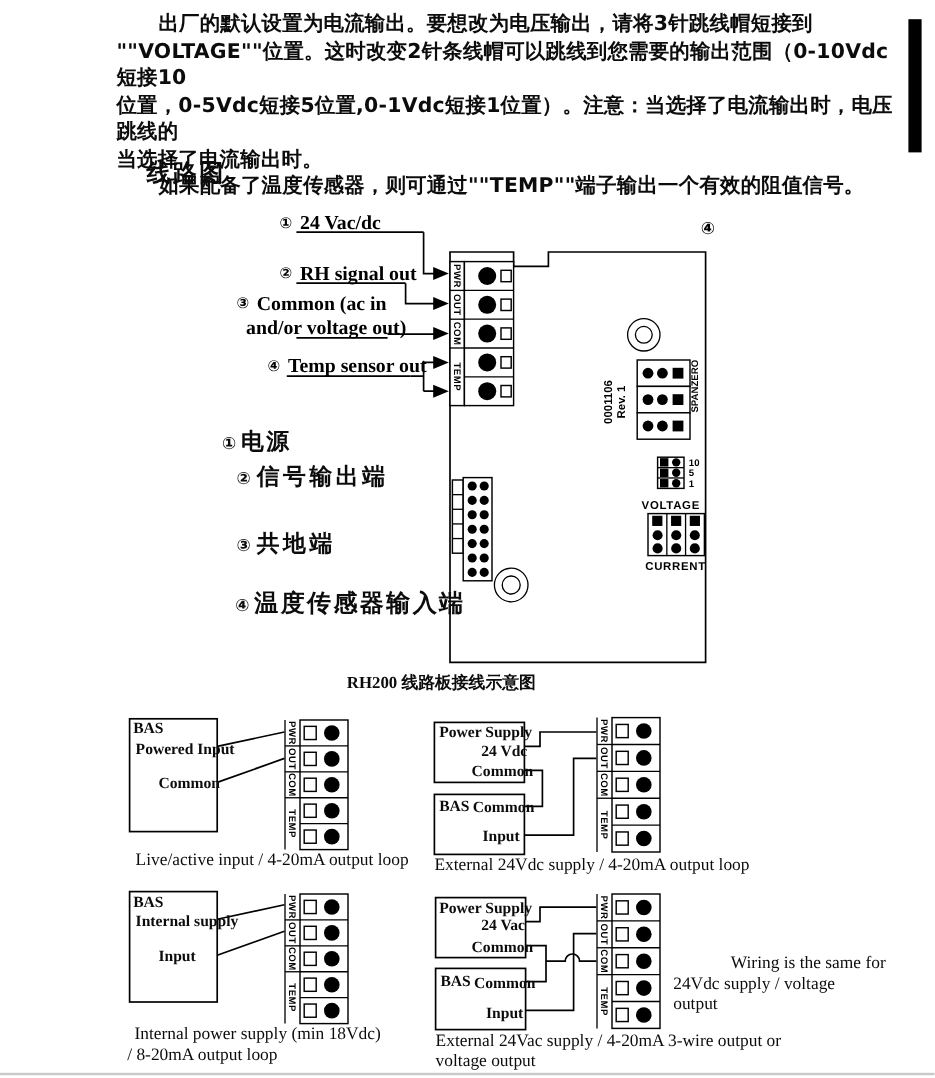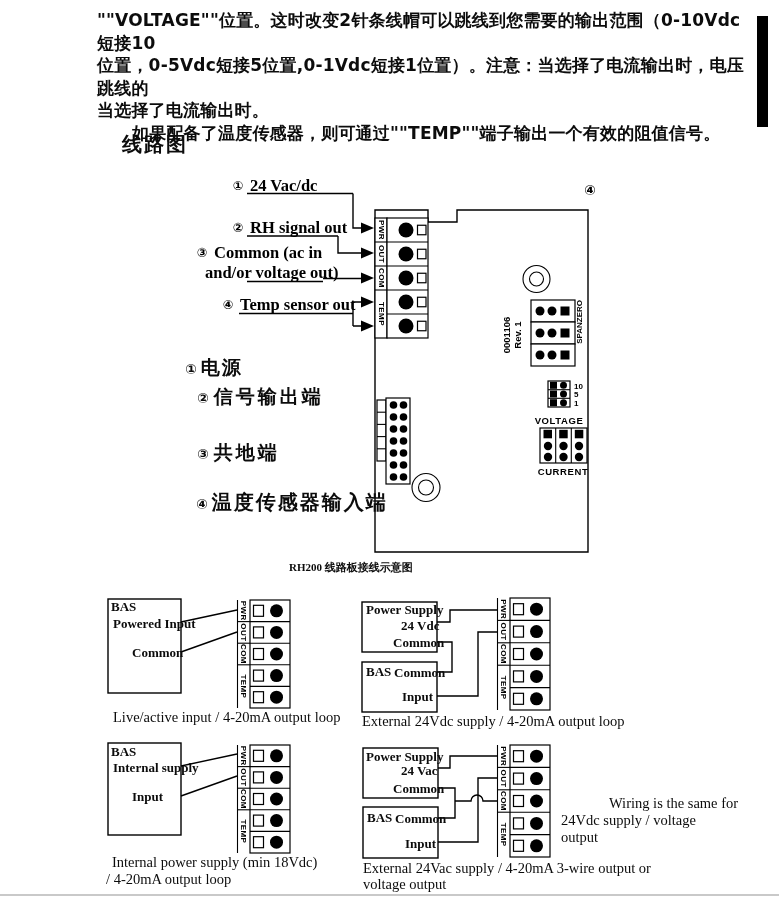--- a/index.html
+++ b/index.html
@@ -24,32 +24,33 @@
   .co{font:bold 16.5px "Liberation Serif","DejaVu Serif",serif;fill:#000;}
   .num{font:600 12.5px "DejaVu Sans",sans-serif;fill:#000;}
   .tlbl{font:bold 8px "Liberation Sans","DejaVu Sans",sans-serif;fill:#000;letter-spacing:0.4px;}
   .jlbl{font:bold 8px "Liberation Sans","DejaVu Sans",sans-serif;fill:#000;}
   .jbig{font:bold 9.5px "Liberation Sans","DejaVu Sans",sans-serif;fill:#000;letter-spacing:0.6px;}
   .code{font:bold 9.5px "Liberation Sans","DejaVu Sans",sans-serif;fill:#000;}
   
   .legend{position:absolute;font-weight:bold;white-space:nowrap;}
   .legend .n{font-size:14px;margin-right:2px;}
   .caption-main{position:absolute;left:289px;top:560px;font-family:"Liberation Serif","DejaVu Serif",serif;
-        font-weight:bold;font-size:11px;white-space:nowrap;}
+        font-weight:bold;font-size:14px;white-space:nowrap;}
   .lbl{position:absolute;font-family:"Liberation Serif","DejaVu Serif",serif;font-weight:bold;
        font-size:13px;white-space:nowrap;}
   .cap{position:absolute;font-family:"Liberation Serif","DejaVu Serif",serif;font-size:14.5px;
        white-space:nowrap;}
 </style>
 </head>
 <body>
 
 <div class="page">
 
   <div class="intro">
+    <div class="ind">出厂的默认设置为电流输出。要想改为电压输出，请将3针跳线帽短接到</div>
     <div>""VOLTAGE""位置。这时改变2针条线帽可以跳线到您需要的输出范围（0-10Vdc短接10</div>
     <div>位置，0-5Vdc短接5位置,0-1Vdc短接1位置）。注意：当选择了电流输出时，电压跳线的</div>
     <div>当选择了电流输出时。</div>
     <div class="ind">如果配备了温度传感器，则可通过""TEMP""端子输出一个有效的阻值信号。</div>
   </div>
 
   <div class="scanbar"></div>
 
   <h2 class="heading">线路图</h2>
 
@@ -319,21 +320,21 @@
         <text x="143.5" y="15.8" class="tlbl" text-anchor="middle" dominant-baseline="central" transform="rotate(90 143.5 15.8)">PWR</text>
         <text x="143.5" y="37.400000000000006" class="tlbl" text-anchor="middle" dominant-baseline="central" transform="rotate(90 143.5 37.400000000000006)">OUT</text>
         <text x="143.5" y="59" class="tlbl" text-anchor="middle" dominant-baseline="central" transform="rotate(90 143.5 59)">COM</text>
         <text x="143.5" y="91.4" class="tlbl" text-anchor="middle" dominant-baseline="central" transform="rotate(90 143.5 91.4)">TEMP</text>
       </g>
   </svg>
   <div class="lbl" style="left:111px;top:744px;">BAS</div>
   <div class="lbl" style="left:113px;top:760px;">Internal supply</div>
   <div class="lbl" style="left:132px;top:789px;">Input</div>
   <div class="cap" style="left:112px;top:854px;">Internal power supply (min 18Vdc)</div>
-  <div class="cap" style="left:106px;top:871px;">/ 4-20mA output loop</div>
+  <div class="cap" style="left:106px;top:871px;">/ 8-20mA output loop</div>
 
   <svg style="left:360px;top:740px;" width="210" height="130" viewBox="0 0 210 130">
     <rect class="ln" x="3" y="8" width="75" height="50" fill="none"></rect>
     <rect class="ln" x="3" y="67" width="75" height="51" fill="none"></rect>
     <polyline class="ln" points="78,28 90,28 90,16 137,16"></polyline>
     <polyline class="ln" points="78,48 95,48 95,78 78,78"></polyline>
     <path class="ln" d="M95,61 H111 A6,6 0 0 1 123,61 H137"></path>
     <polyline class="ln" points="78,102 118,102 118,38 137,38"></polyline>
     <g id="tb4">
         <line x1="137.5" y1="5" x2="137.5" y2="117" class="thin"></line>

